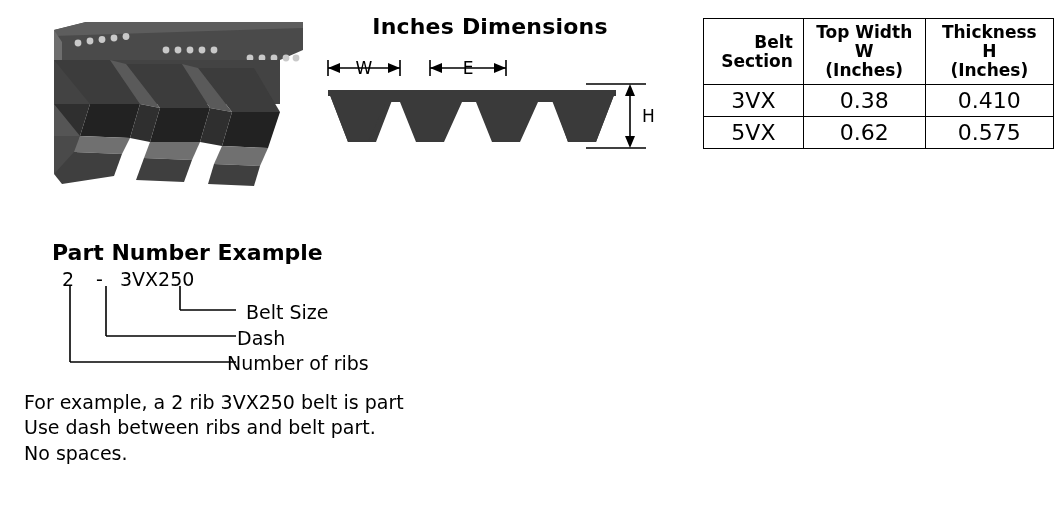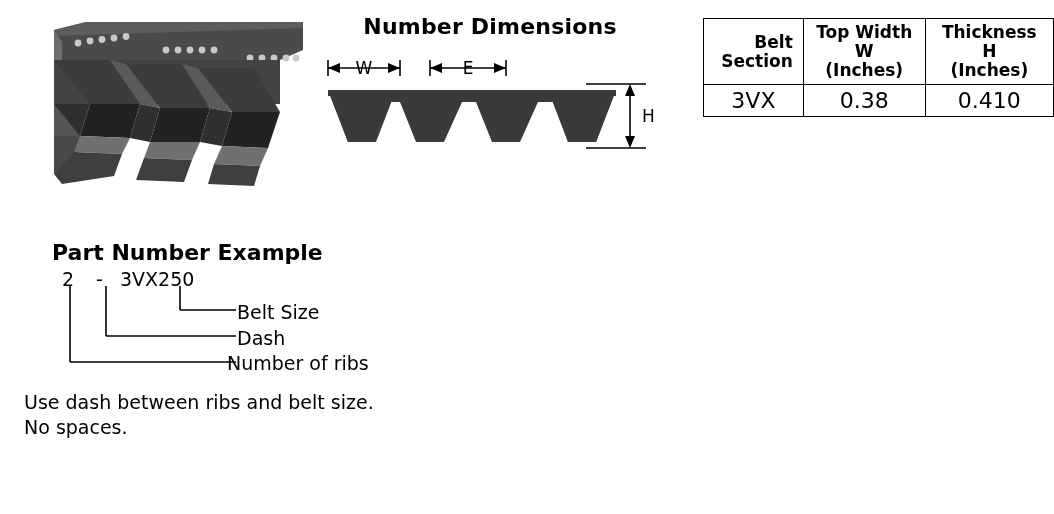--- a/index.html
+++ b/index.html
@@ -91,21 +91,21 @@
     left: 40px;
     top: 286px;
     width: 420px;
     height: 98px;
   }
   .leader-label {
     position: absolute;
     font-size: 19px;
     white-space: nowrap;
   }
-  #label-belt-size { left: 237px; top: 301px; }
+  #label-belt-size { left: 246px; top: 301px; }
   #label-dash { left: 237px; top: 327px; }
   #label-ribs { left: 227px; top: 352px; }
 
   #example-text {
     left: 24px;
     top: 390px;
     width: 470px;
     font-size: 19px;
     line-height: 1.33;
   }
@@ -171,21 +171,21 @@
     <polygon points="62,128 112,130 104,146 56,144"></polygon>
     <polygon points="132,134 182,134 174,152 126,150"></polygon>
     <polygon points="204,138 250,140 242,158 196,156"></polygon>
   </g>
 
   <polygon points="36,166 56,144 104,146 96,168 44,176" fill="#3f3f3f"></polygon>
   <polygon points="126,150 174,152 166,174 118,172" fill="#3f3f3f"></polygon>
   <polygon points="196,156 242,158 236,178 190,176" fill="#3f3f3f"></polygon>
 </svg>
 
-<div id="nominal-title" class="abs">Number Dimensions</div>
+<div id="nominal-title" class="abs">Inches Dimensions</div>
 
 <svg id="nominal-figure" class="abs" viewBox="0 0 360 140">
 
   <g stroke="#000" stroke-width="1.6" fill="none">
     <line x1="18" y1="22" x2="90" y2="22"></line>
     <line x1="120" y1="22" x2="196" y2="22"></line>
   </g>
   <g fill="#000">
     <polygon points="18,22 30,17 30,27"></polygon>
     <polygon points="90,22 78,17 78,27"></polygon>
@@ -237,20 +237,25 @@
         <div>(Inches)</div>
       </th>
     </tr>
   </thead>
   <tbody>
     <tr>
       <td>3VX</td>
       <td>0.38</td>
       <td>0.410</td>
     </tr>
+    <tr>
+      <td>5VX</td>
+      <td>0.62</td>
+      <td>0.575</td>
+    </tr>
   </tbody>
 </table>
 
 <div id="part-title" class="abs">Part Number Example</div>
 
 <div id="part-number-row" class="abs">
   <span id="pn-ribs">2</span>
   <span id="pn-dash">-</span>
   <span id="pn-size">3VX250</span>
 </div>
@@ -267,15 +272,16 @@
     <line x1="30" y1="0" x2="30" y2="76"></line>
     <line x1="30" y1="76" x2="196" y2="76"></line>
   </g>
 </svg>
 
 <div class="leader-label abs" id="label-belt-size">Belt Size</div>
 <div class="leader-label abs" id="label-dash">Dash</div>
 <div class="leader-label abs" id="label-ribs">Number of ribs</div>
 
 <div id="example-text" class="abs">
-  <div>Use dash between ribs and belt size.</div>
+  <div>For example, a 2 rib 3VX250 belt is part</div>
+  <div>Use dash between ribs and belt part.</div>
   <div>No spaces.</div>
 </div>
 
 </body></html>

